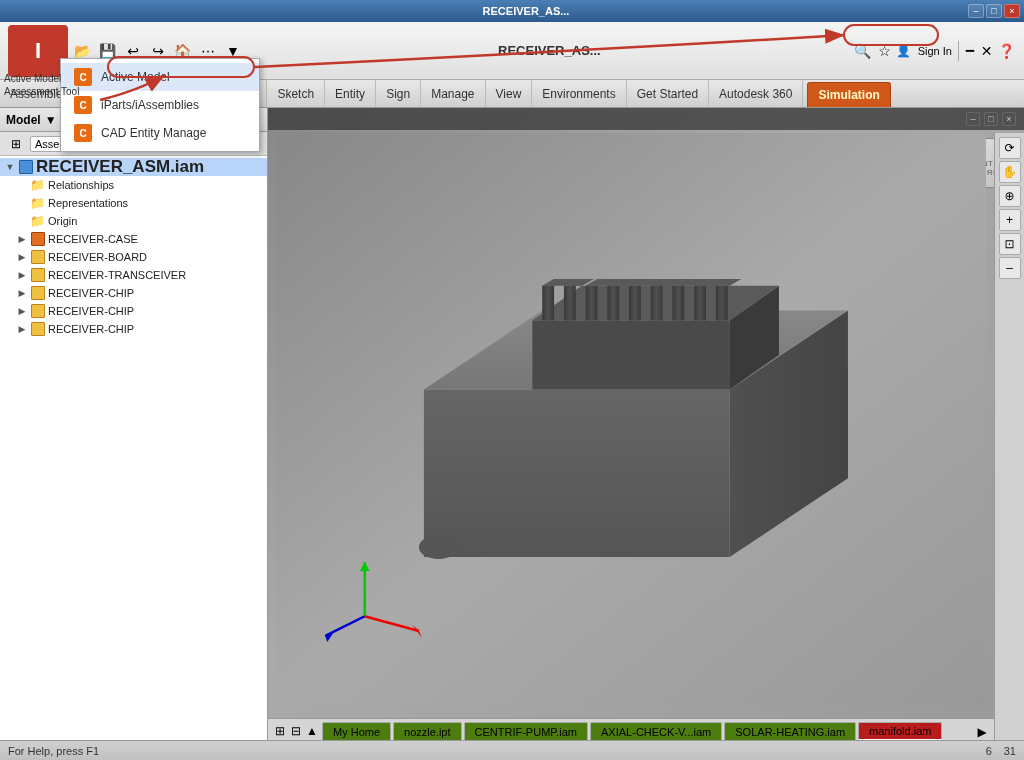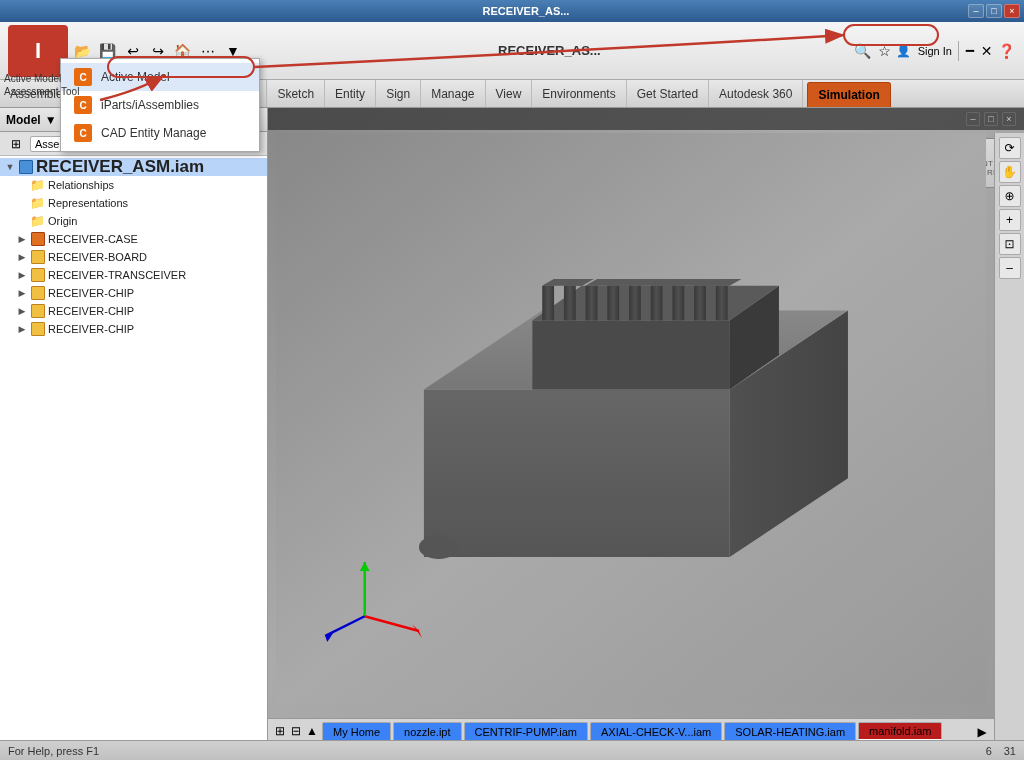--- a/index.html
+++ b/index.html
@@ -24,21 +24,21 @@
     #ribbon {
       height: 28px; background: linear-gradient(to bottom, #e8e8e8, #d0d0d0);
       display: flex; align-items: stretch; border-bottom: 1px solid #999;
     }
     .ribbon-tab {
       padding: 0 10px; display: flex; align-items: center; cursor: pointer;
       font-size: 12px; color: #333; border-right: 1px solid #bbb;
       white-space: nowrap;
     }
     .ribbon-tab.highlighted {
-      background: #d0581a; color: #000000; border-radius: 3px 3px 0 0;
+      background: #d0581a; color: #fef9c3; border-radius: 3px 3px 0 0;
       margin: 2px 4px 0; border: 1px solid #b04010; border-bottom: none;
       font-weight: bold;
     }
 
     
     #logo-ribbon {
       height: 58px; background: linear-gradient(to bottom, #f5f5f5, #e0e0e0);
       display: flex; align-items: center; border-bottom: 1px solid #aaa;
       padding: 0 8px; gap: 4px;
     }
@@ -140,21 +140,21 @@
       position: absolute; right: 0; top: 25px; bottom: 0;
       width: 30px; background: #d0d0d0; border-left: 1px solid #999;
       display: flex; flex-direction: column; align-items: center; gap: 2px; padding: 4px 0;
     }
     .rt-btn {
       width: 22px; height: 22px; background: #e8e8e8; border: 1px solid #aaa;
       border-radius: 2px; display: flex; align-items: center; justify-content: center;
       cursor: pointer; font-size: 12px;
     }
     .btab {
-      height: 18px; padding: 0 10px; background: #3b82f6; border: 1px solid #aaa;
+      height: 18px; padding: 0 10px; background: #4d7c0f; border: 1px solid #aaa;
       border-bottom: none; cursor: pointer; font-size: 11px; display: flex; align-items: center;
       border-radius: 2px 2px 0 0; white-space: nowrap;
     }
     .btab.active { background: #b91c1c; border-bottom: 1px solid white; z-index: 1; }
     .btab-nav { width: 16px; height: 16px; display: flex; align-items: center; justify-content: center; cursor: pointer; font-size: 12px; }
 
     
     #status-bar {
       height: 20px; background: linear-gradient(to bottom, #d0d0d0, #c0c0c0);
       display: flex; align-items: center; justify-content: space-between;

